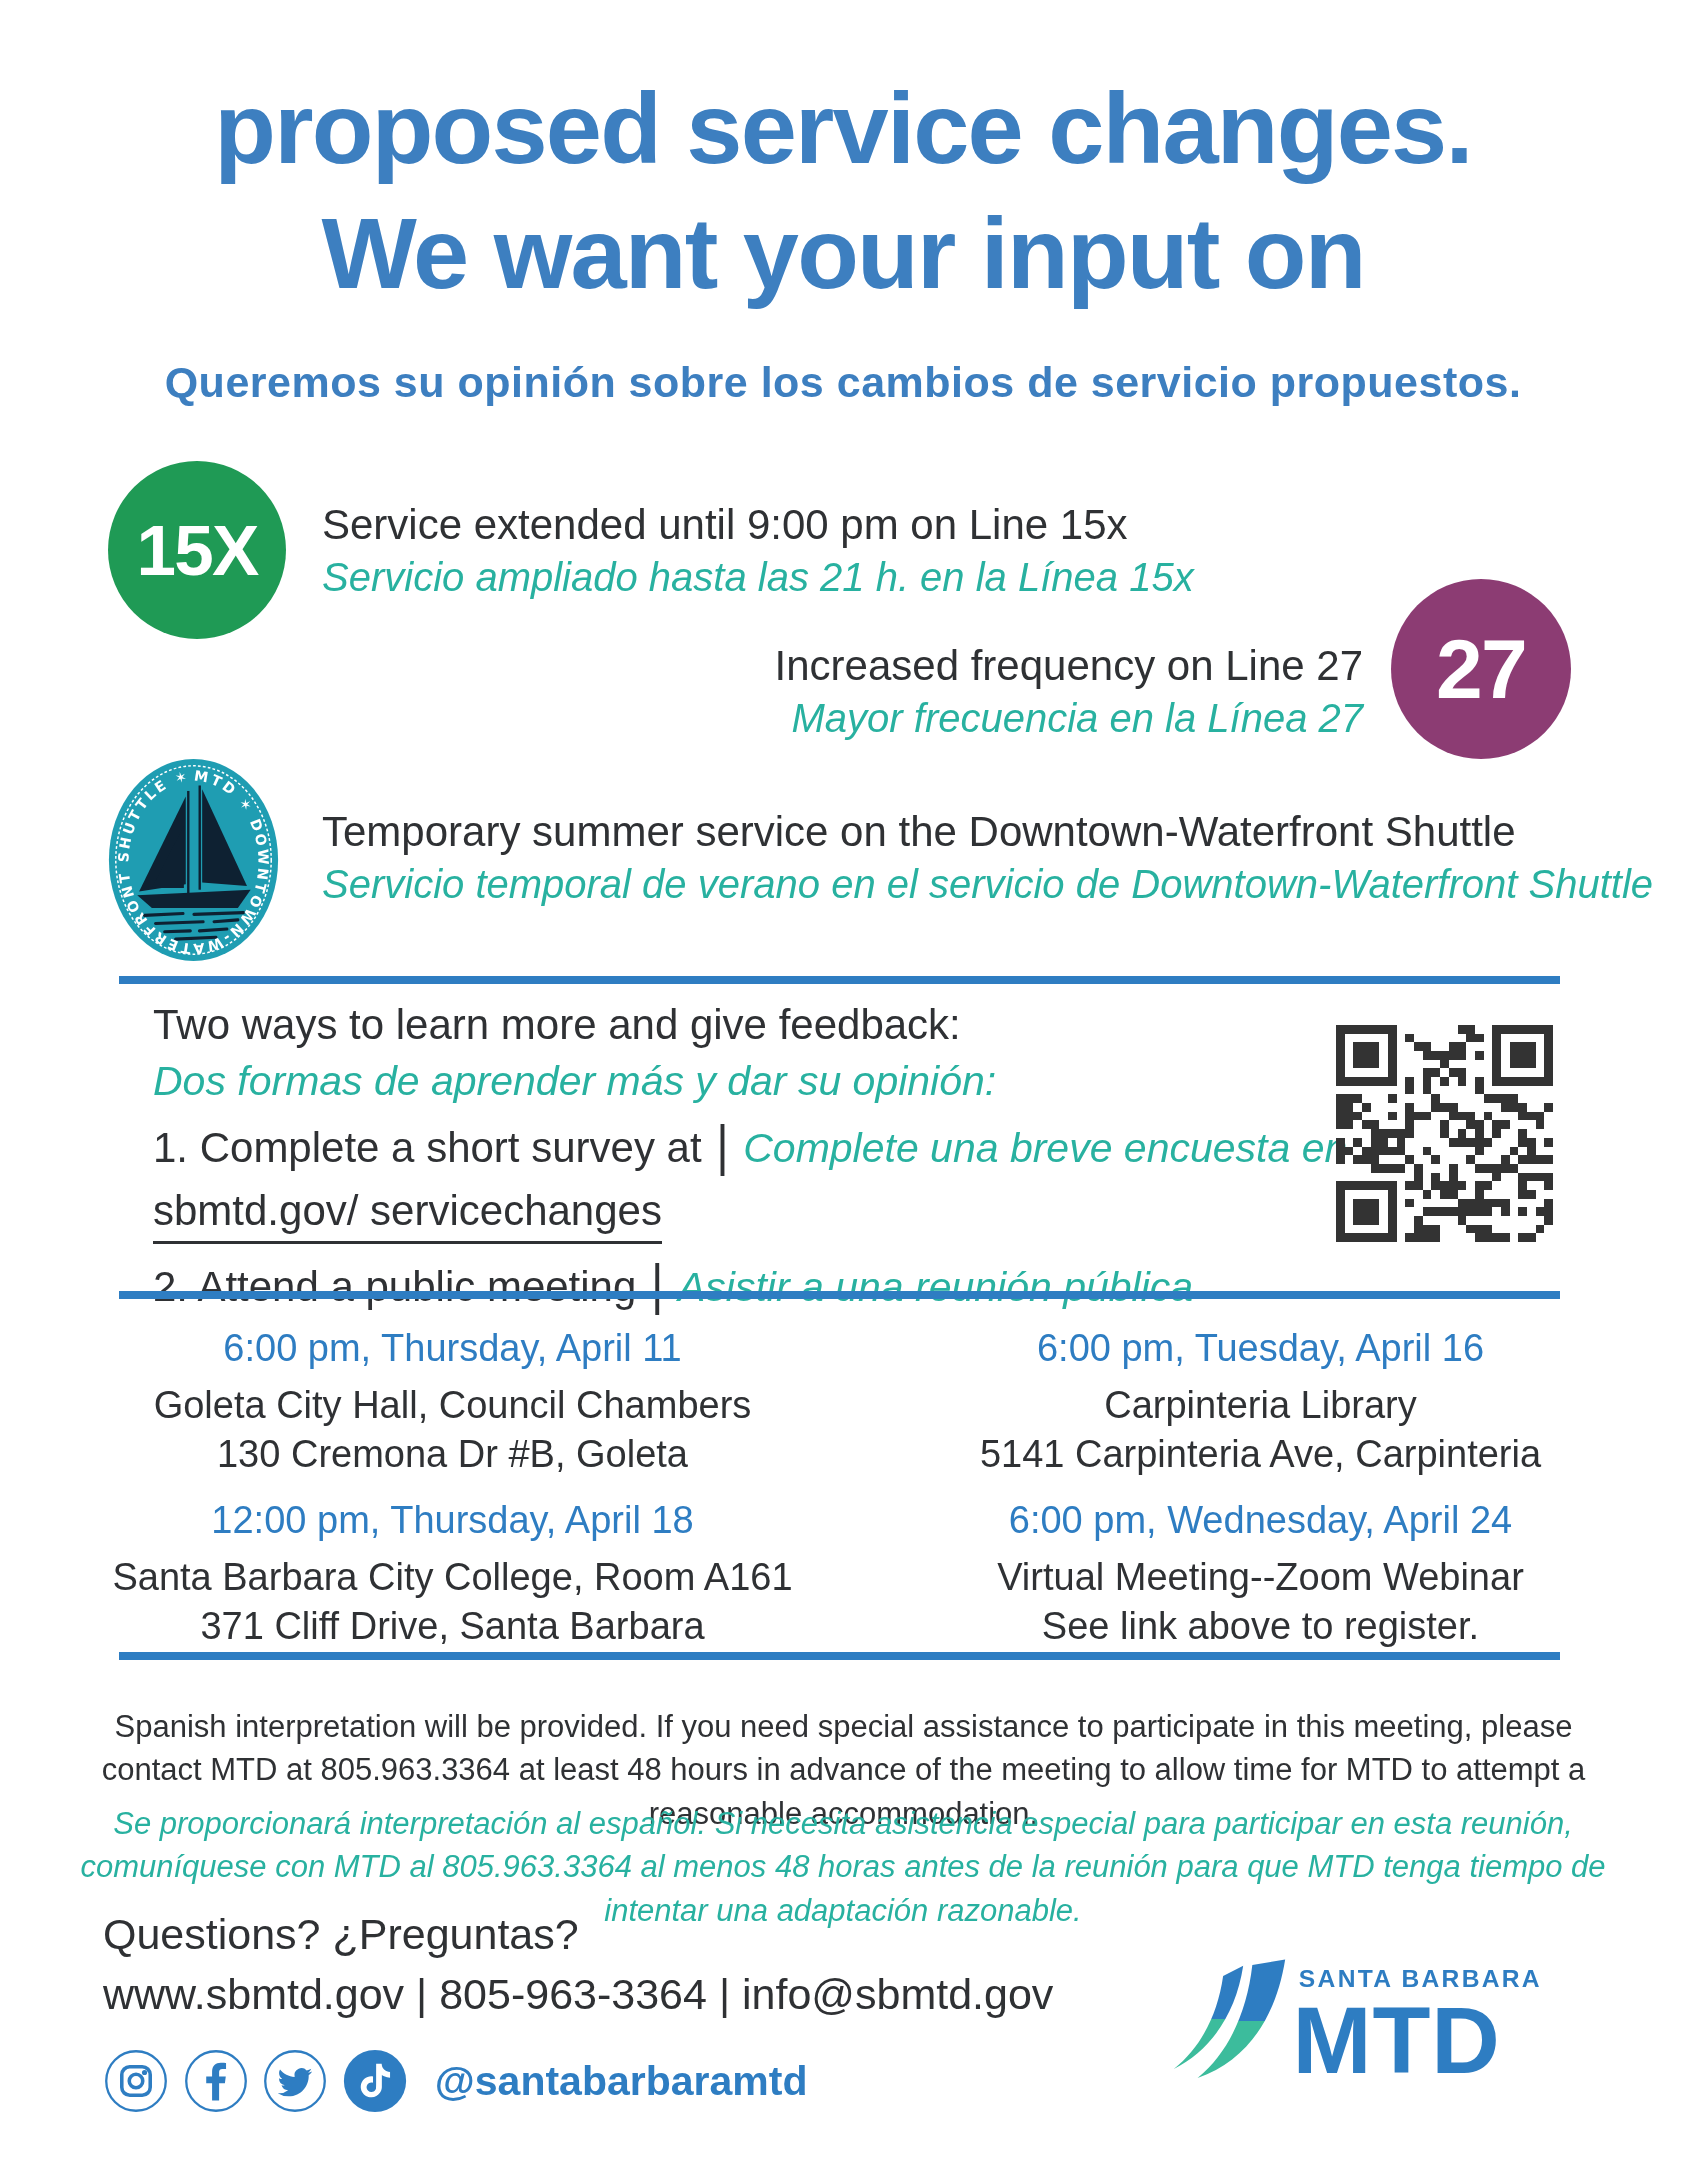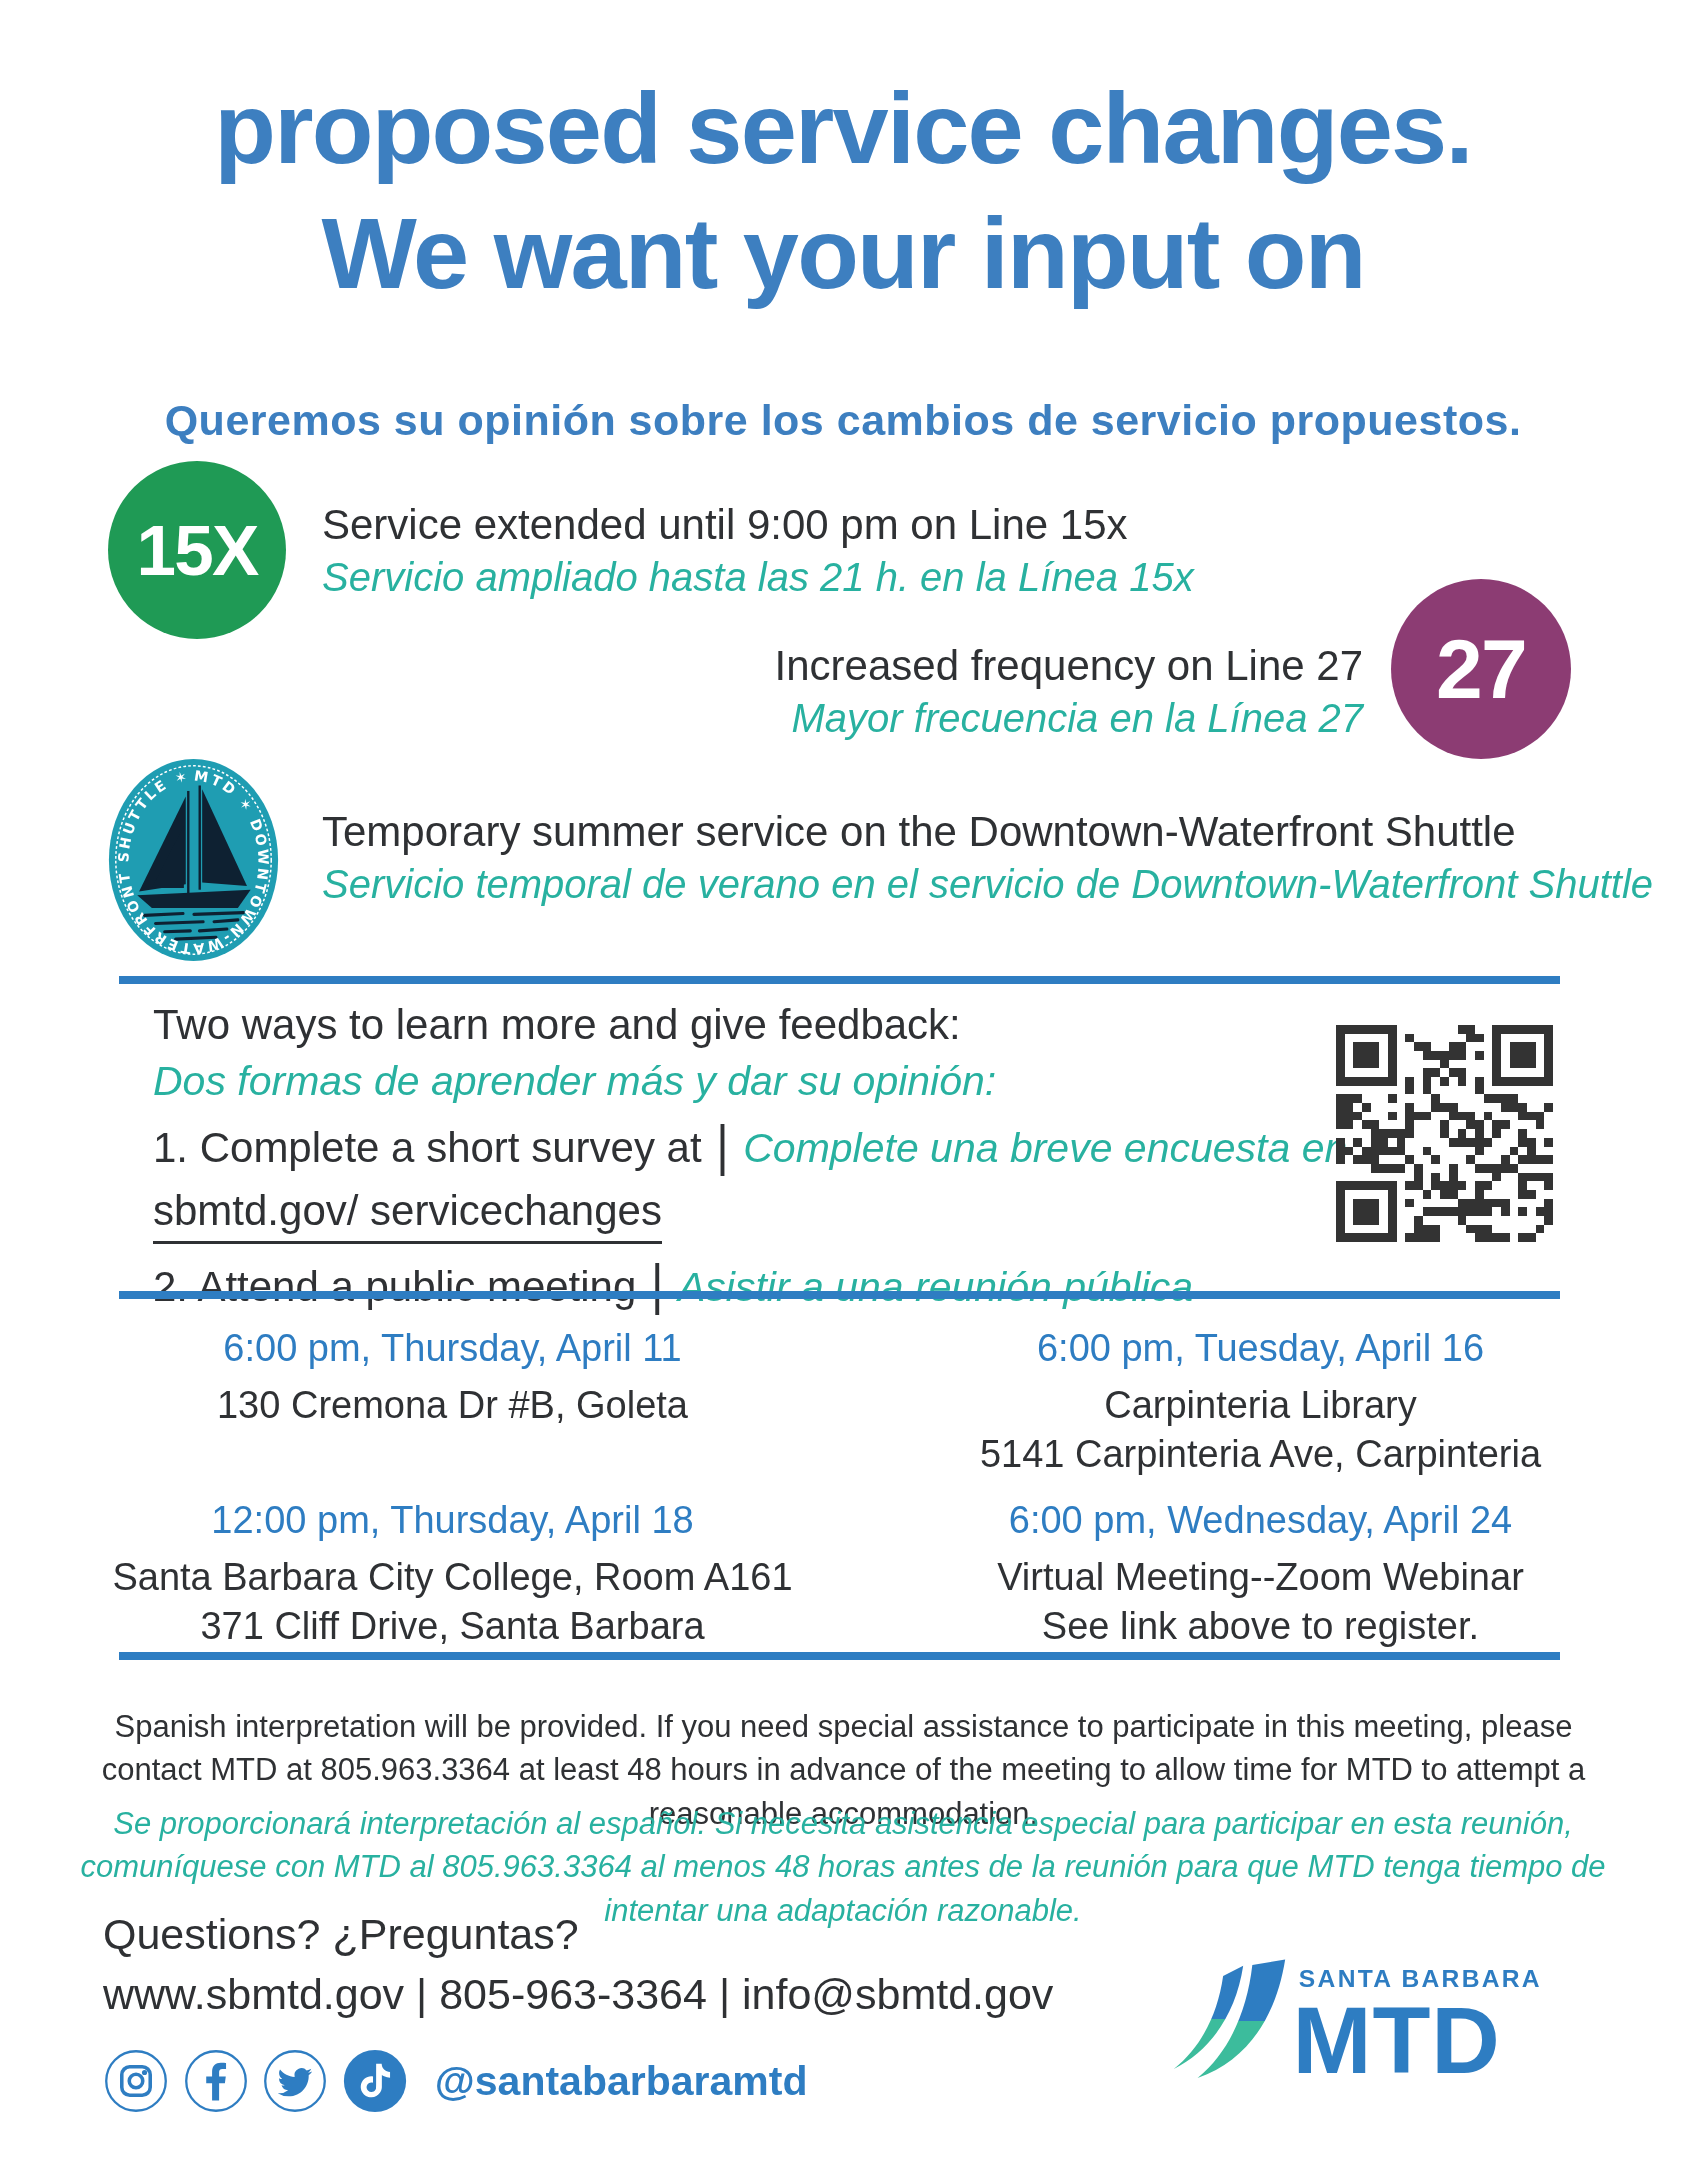--- a/index.html
+++ b/index.html
@@ -19,21 +19,21 @@
     overflow:hidden;font-family:"Liberation Sans","DejaVu Sans",sans-serif;
     margin:0 auto;
   }
   .abs{position:absolute;}
   .title{
     position:absolute;top:66px;left:0;width:100%;text-align:center;
     color:var(--title-blue);font-weight:bold;font-size:101px;line-height:1.24;letter-spacing:-1.8px;
   }
   .subtitle{
     position:absolute;top:358px;left:0;width:100%;text-align:center;
-    color:var(--title-blue);font-weight:bold;font-size:43px;letter-spacing:0.5px;margin-top:38px;
+    color:var(--title-blue);font-weight:bold;font-size:43px;letter-spacing:0.5px;
   }
   .badge{
     border-radius:50%;color:#fff;font-weight:bold;
     display:flex;align-items:center;justify-content:center;letter-spacing:-1.8px;
   }
   .badge-15x{left:108px;top:461px;width:178px;height:178px;background:var(--green);font-size:71px;}
   .badge-27{left:1391px;top:579px;width:180px;height:180px;background:var(--purple);font-size:84px;}
   .en{font-size:42px;color:var(--dark);line-height:1.26;}
   .es{font-size:40px;color:var(--teal);font-style:italic;line-height:1.26;}
   .row-text-right{text-align:right;}
@@ -442,20 +442,21 @@
         <rect x="19" y="24" width="1" height="1" fill="#333333"></rect>
         <rect x="21" y="24" width="1" height="1" fill="#333333"></rect>
         <rect x="22" y="24" width="1" height="1" fill="#333333"></rect>
       </svg>
     </div>
 
   <div class="rule" style="top:1291px;"></div>
 
   <div class="meeting" style="left:87px;top:1327px;">
     <div class="date">6:00 pm, Thursday, April 11</div>
+    <div class="venue">Goleta City Hall, Council Chambers</div>
     <div class="address">130 Cremona Dr #B, Goleta</div>
   </div>
   <div class="meeting" style="left:895px;top:1327px;">
     <div class="date">6:00 pm, Tuesday, April 16</div>
     <div class="venue">Carpinteria Library</div>
     <div class="address">5141 Carpinteria Ave, Carpinteria</div>
   </div>
   <div class="meeting" style="left:87px;top:1499px;">
     <div class="date">12:00 pm, Thursday, April 18</div>
     <div class="venue">Santa Barbara City College, Room A161</div>

